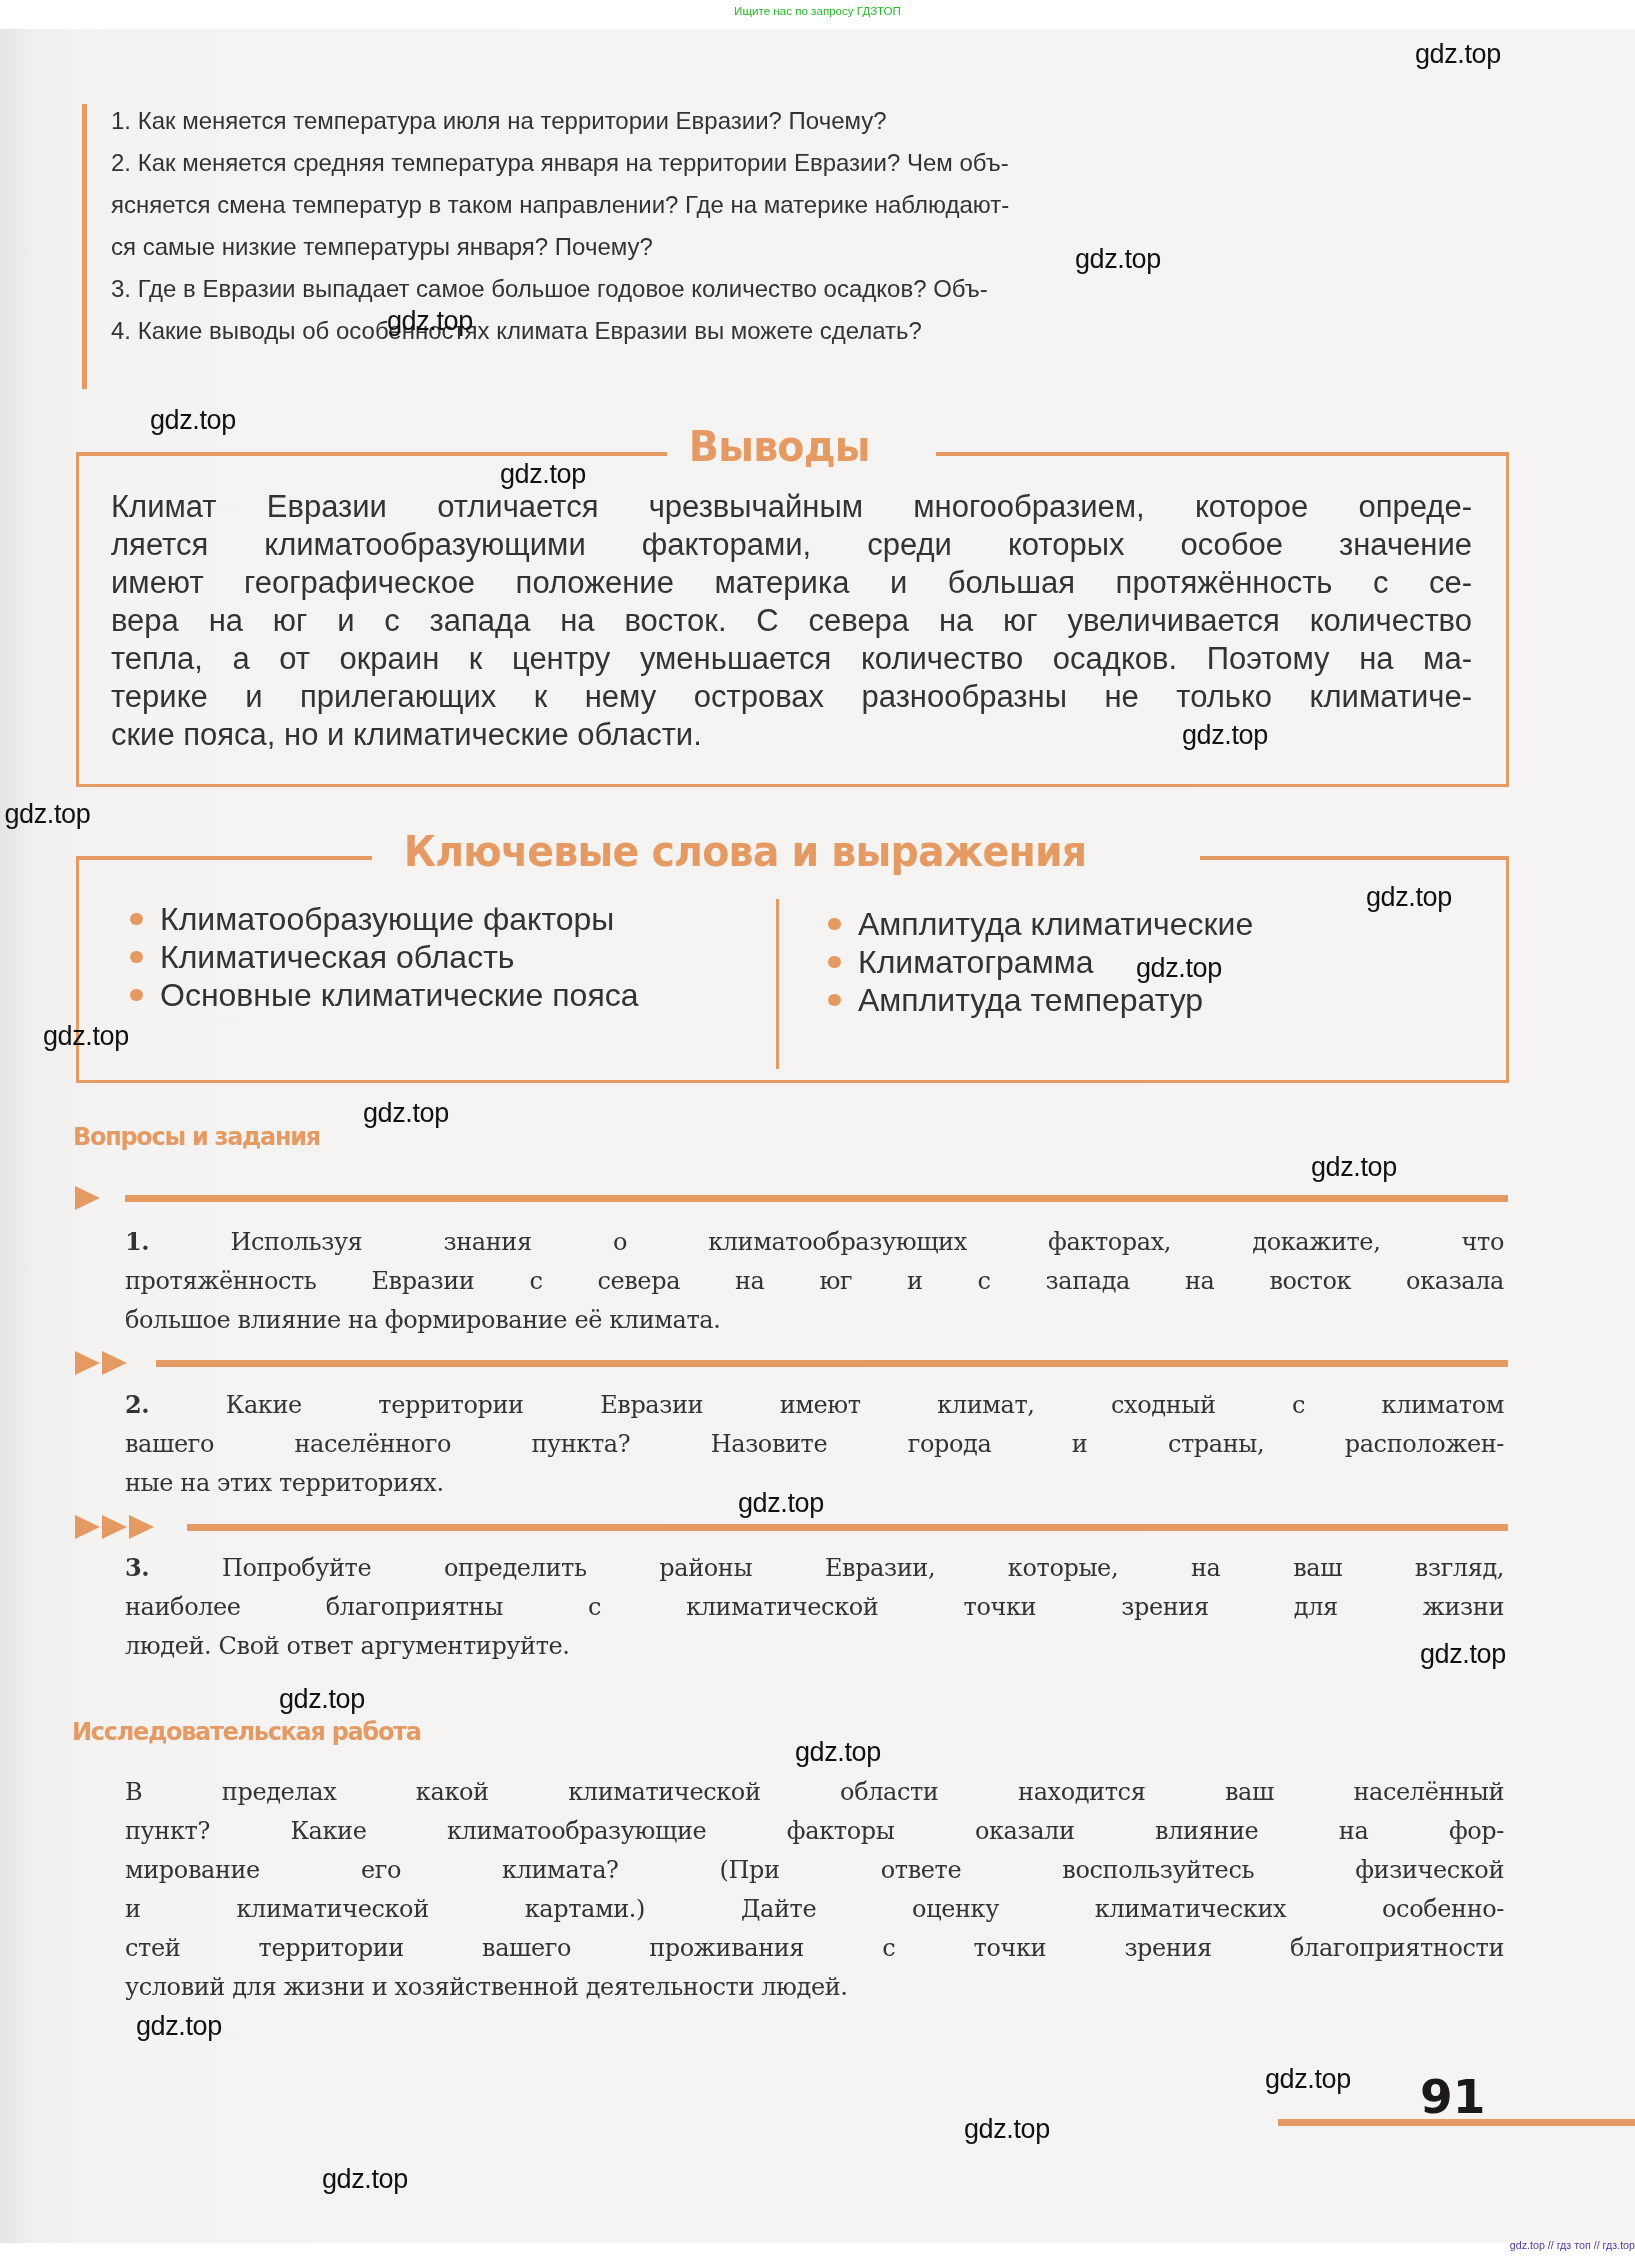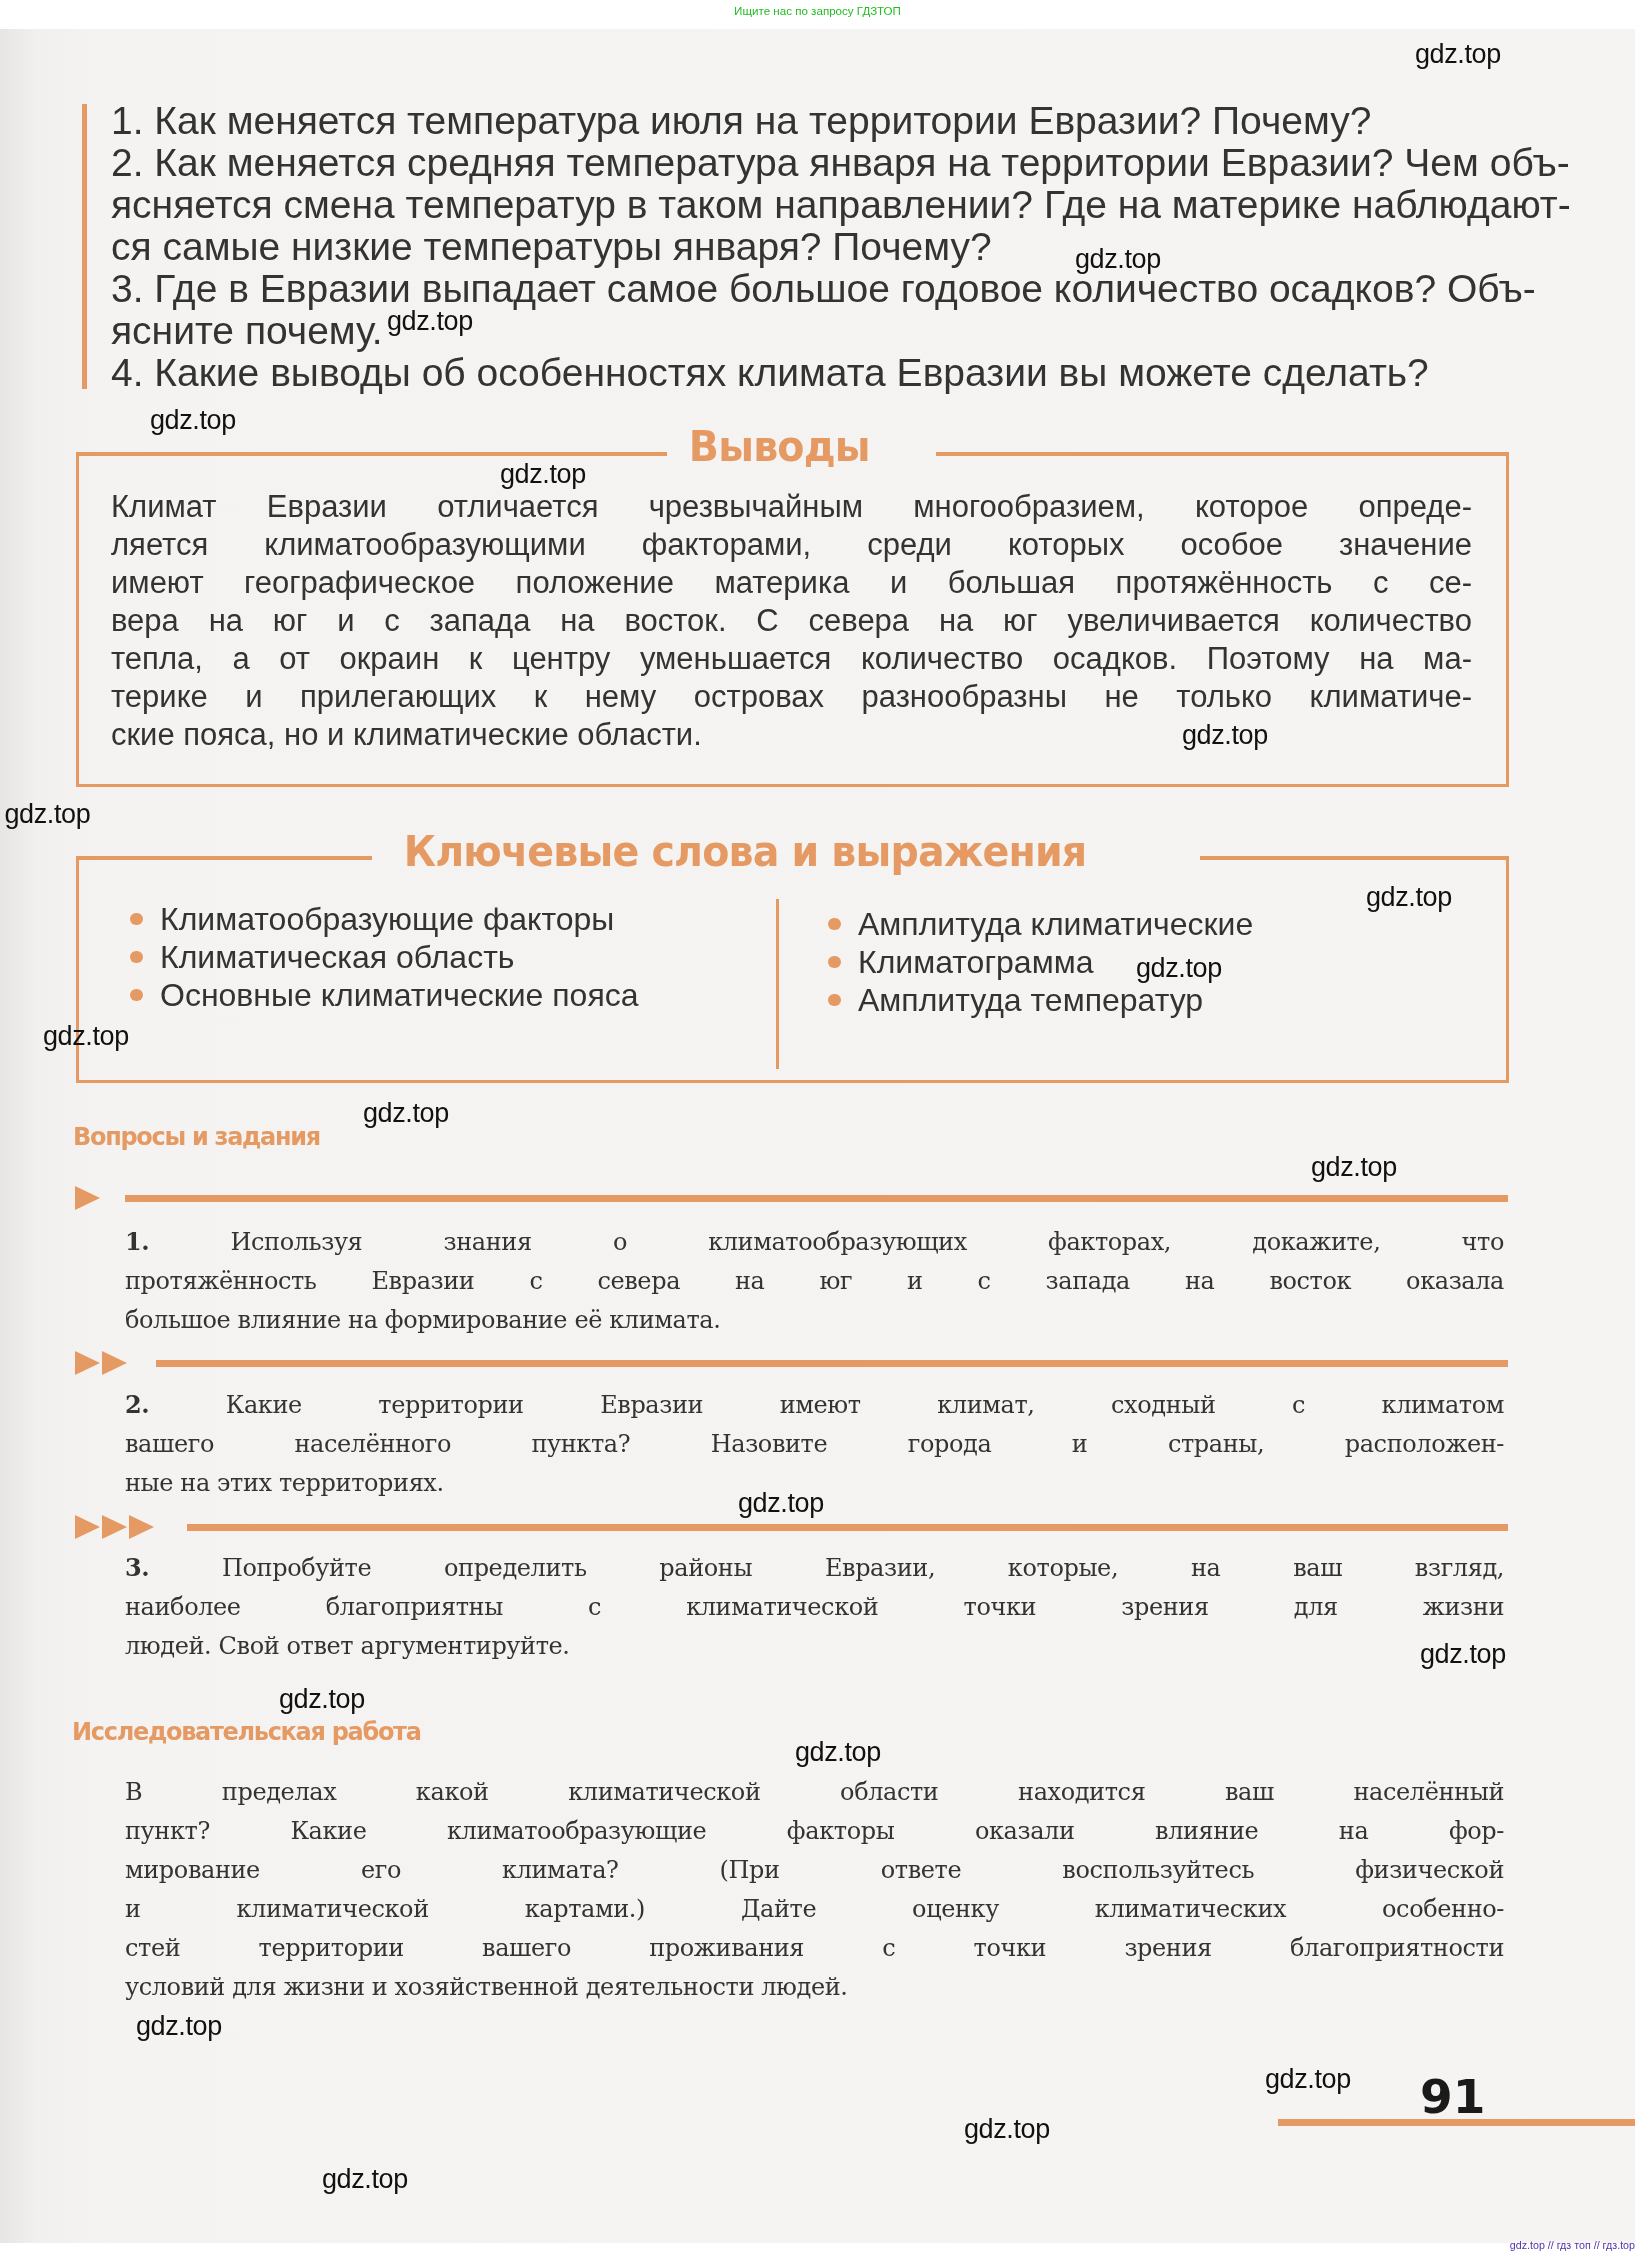--- a/index.html
+++ b/index.html
@@ -5,21 +5,21 @@
   html, body { margin:0; padding:0; }
   body { width:1635px; height:2263px; position:relative; background:#ffffff; overflow:hidden;
          font-family:"Liberation Sans", sans-serif; color:#2b2b2b; }
   .scan { position:absolute; left:0; top:29px; width:1635px; height:2214px;
           background:linear-gradient(90deg,#e6e5e3 0px,#f1f0ee 36px,#f4f3f1 107px,#f5f4f2 100%); }
   .banner { position:absolute; top:3.6px; left:0; width:1635px; text-align:center; font-size:11.6px;
             color:#22bb22; }
   .footer { position:absolute; top:2239px; left:0; width:1635px; text-align:right; font-size:10.7px; color:#5533aa; }
   .wm { position:absolute; font-family:"Liberation Sans", sans-serif; font-size:27px; color:#111; letter-spacing:-0.4px; }
   .left-bar { position:absolute; left:82px; top:104px; width:4.5px; height:285px; background:#e69a63; }
-  .qlist { position:absolute; left:111px; top:100px; width:1406px; font-size:39px; line-height:42px; color:#333; }
+  .qlist { position:absolute; left:111px; top:100px; width:1406px; font-size:24px; line-height:42px; color:#333; }
   .qlist div { white-space:nowrap; }
   .box { position:absolute; border:3.6px solid #e69a63; border-top:none; box-sizing:border-box; }
   .box-top { position:absolute; height:3.6px; background:#e69a63; }
   .box-title { position:absolute; font-family:"DejaVu Sans", sans-serif; font-weight:bold; font-size:43px;
                color:#e69a63; letter-spacing:-0.9px; white-space:nowrap; transform:scaleX(0.92); transform-origin:center; }
   .conc-text { position:absolute; left:111px; top:488px; width:1361px; font-size:31px; line-height:38px; color:#333; }
   .conc-text div { text-align:justify; text-align-last:justify; white-space:nowrap; }
   .conc-text div.last { text-align-last:left; }
   .kw { position:absolute; font-size:32px; color:#333; line-height:38px; }
   .kw .item { position:relative; padding-left:30px; white-space:nowrap; }
@@ -46,21 +46,20 @@
 <div class="banner">Ищите нас по запросу ГДЗТОП</div>
 <div class="scan"></div>
 
 <div class="left-bar"></div>
 <div class="qlist">
   <div>1. Как меняется температура июля на территории Евразии? Почему?</div>
   <div>2. Как меняется средняя температура января на территории Евразии? Чем объ-</div>
   <div>ясняется смена температур в таком направлении? Где на материке наблюдают-</div>
   <div>ся самые низкие температуры января? Почему?</div>
   <div>3. Где в Евразии выпадает самое большое годовое количество осадков? Объ-</div>
-  <div>ясните почему.</div>
   <div>4. Какие выводы об особенностях климата Евразии вы можете сделать?</div>
 </div>
 
 <div class="box" style="left:76px; top:452px; width:1433px; height:335px;"></div>
 <div class="box-top" style="left:76px; top:452px; width:591px;"></div>
 <div class="box-top" style="left:936px; top:452px; width:573px;"></div>
 <div class="box-title" style="left:681px; top:421px;">Выводы</div>
 <div class="conc-text">
   <div>Климат Евразии отличается чрезвычайным многообразием, которое опреде-</div>
   <div>ляется климатообразующими факторами, среди которых особое значение</div>

